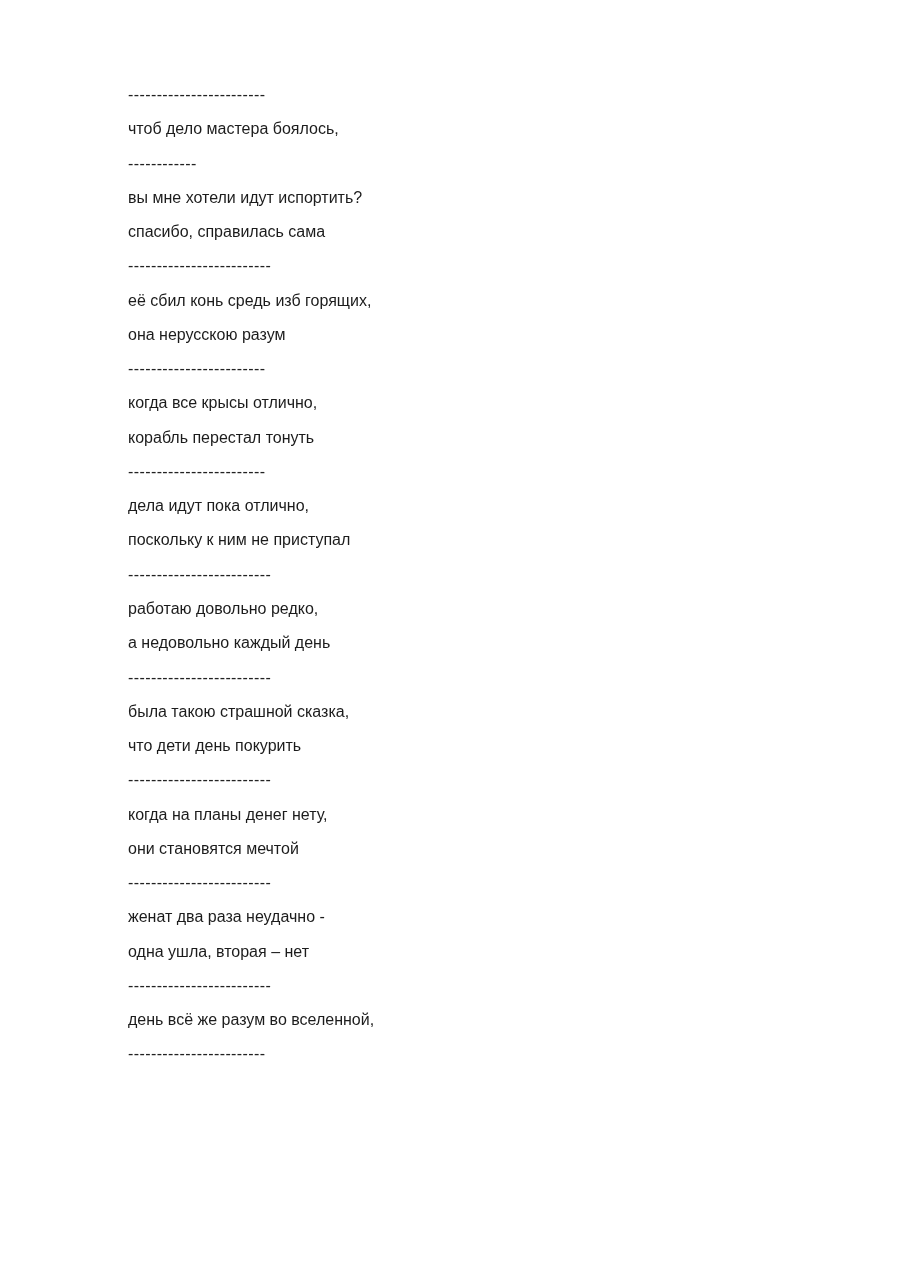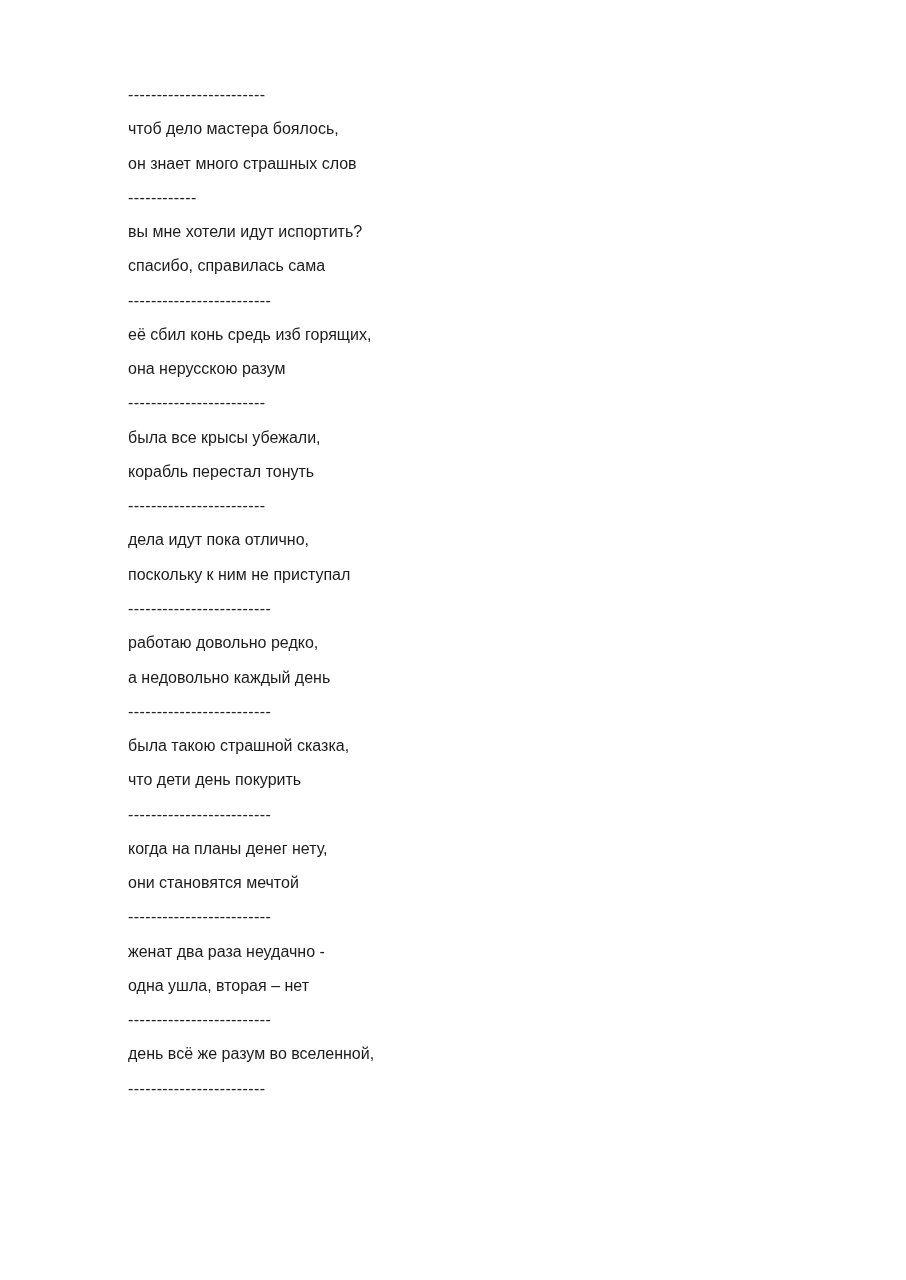--- a/index.html
+++ b/index.html
@@ -34,29 +34,28 @@
     color: #222222;
   }
 </style>
 </head>
 <body>
 
 <div class="page">
   <div class="text-block">
       <div class="line separator">------------------------</div>
       <div class="line text">чтоб дело мастера боялось,</div>
-      <div class="line text">он знает много страшных слов</div>
       <div class="line separator">------------</div>
       <div class="line text">вы мне хотели идут испортить?</div>
       <div class="line text">спасибо, справилась сама</div>
       <div class="line separator">-------------------------</div>
       <div class="line text">её сбил конь средь изб горящих,</div>
       <div class="line text">она нерусскою разум</div>
       <div class="line separator">------------------------</div>
-      <div class="line text">была все крысы убежали,</div>
+      <div class="line text">когда все крысы отлично,</div>
       <div class="line text">корабль перестал тонуть</div>
       <div class="line separator">------------------------</div>
       <div class="line text">дела идут пока отлично,</div>
       <div class="line text">поскольку к ним не приступал</div>
       <div class="line separator">-------------------------</div>
       <div class="line text">работаю довольно редко,</div>
       <div class="line text">а недовольно каждый день</div>
       <div class="line separator">-------------------------</div>
       <div class="line text">была такою страшной сказка,</div>
       <div class="line text">что дети день покурить</div>

